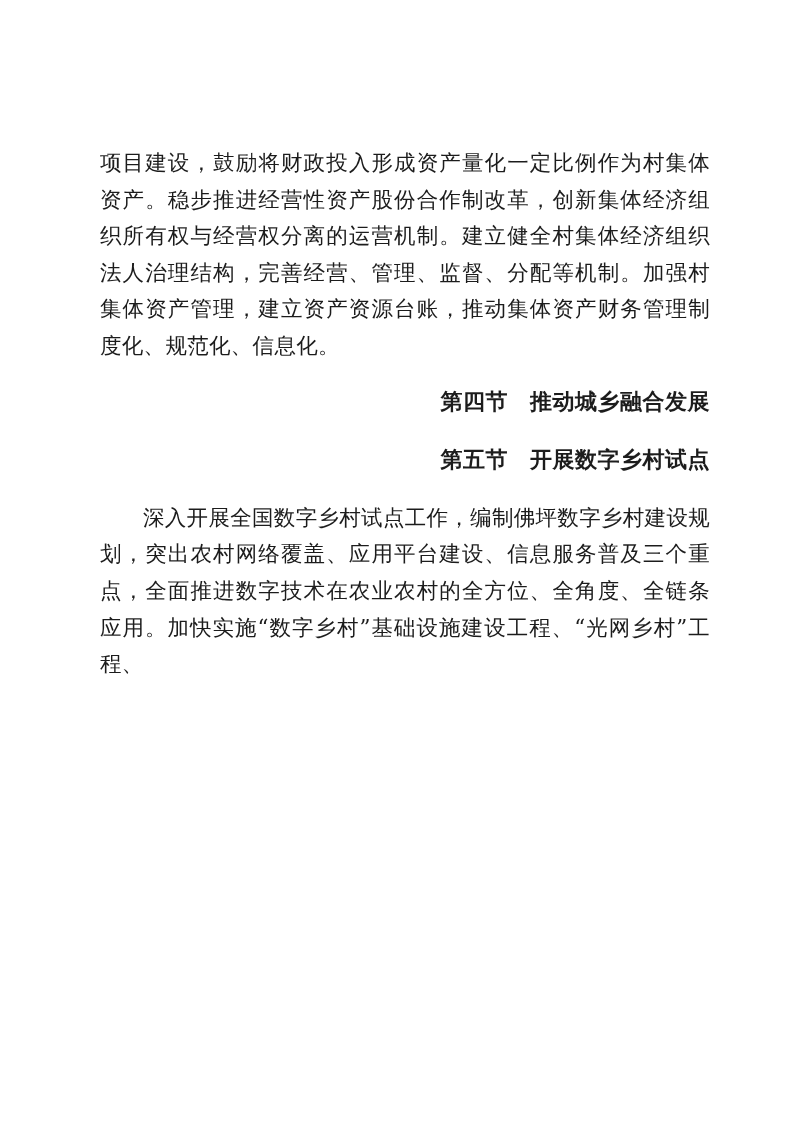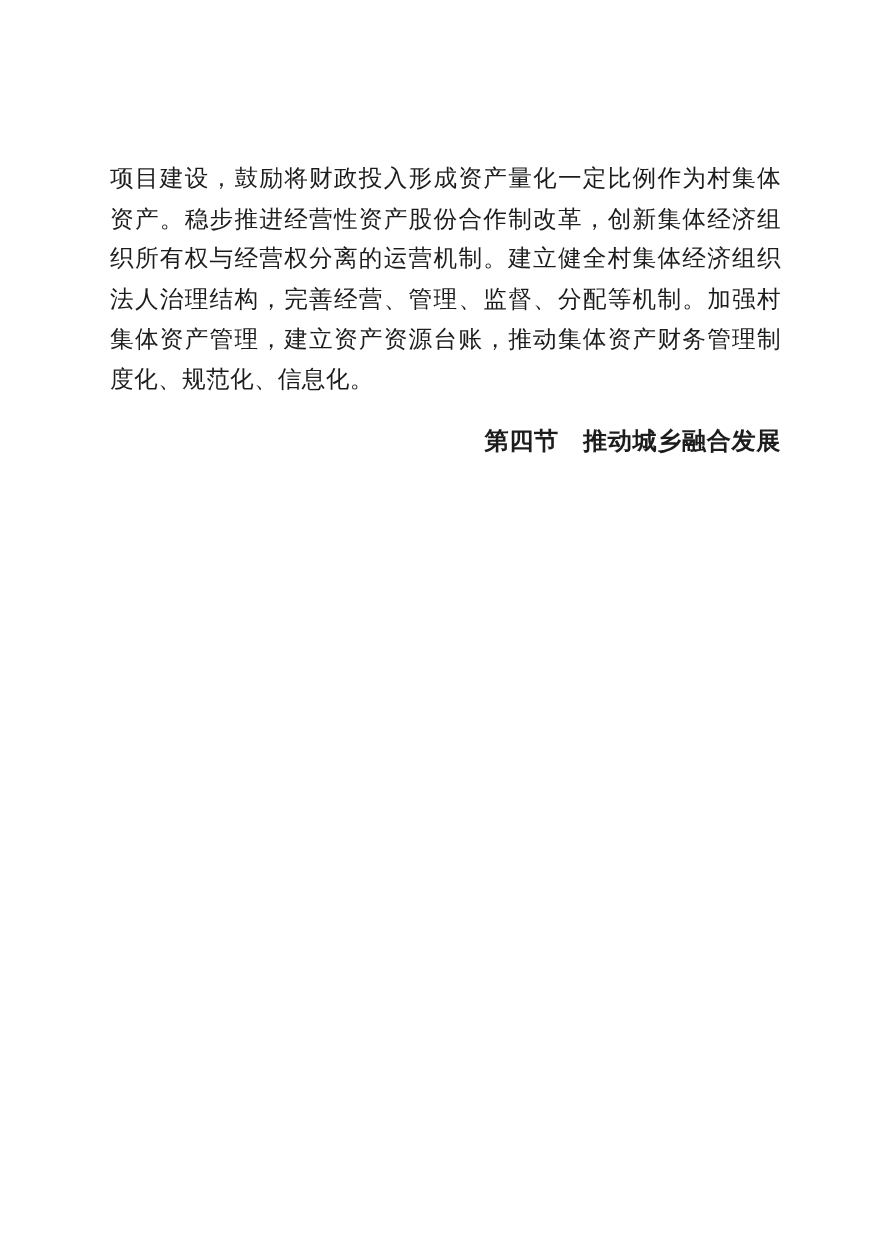--- a/index.html
+++ b/index.html
@@ -62,20 +62,24 @@
 <div class="page">
   <div class="content">
 
     <p class="body-text">项目建设，鼓励将财政投入形成资产量化一定比例作为村集体资产。稳步推进经营性资产股份合作制改革，创新集体经济组织所有权与经营权分离的运营机制。建立健全村集体经济组织法人治理结构，完善经营、管理、监督、分配等机制。加强村集体资产管理，建立资产资源台账，推动集体资产财务管理制度化、规范化、信息化。</p>
 
     <h2 class="section-heading">
       <span class="heading-label">第四节</span><span class="heading-title">推动城乡融合发展</span>
     </h2>
 
 
+    <h2 class="section-heading">
+      <span class="heading-label">第五节</span><span class="heading-title">开展数字乡村试点</span>
+    </h2>
 
+    <p class="body-text indent">深入开展全国数字乡村试点工作，编制佛坪数字乡村建设规划，突出农村网络覆盖、应用平台建设、信息服务普及三个重点，全面推进数字技术在农业农村的全方位、全角度、全链条应用。加快实施“数字乡村”基础设施建设工程、“光网乡村”工程、</p>
 
   </div>
 
   <div class="footer">
     <span>— 64 —</span>
   </div>
 </div>
 
 </body></html>

